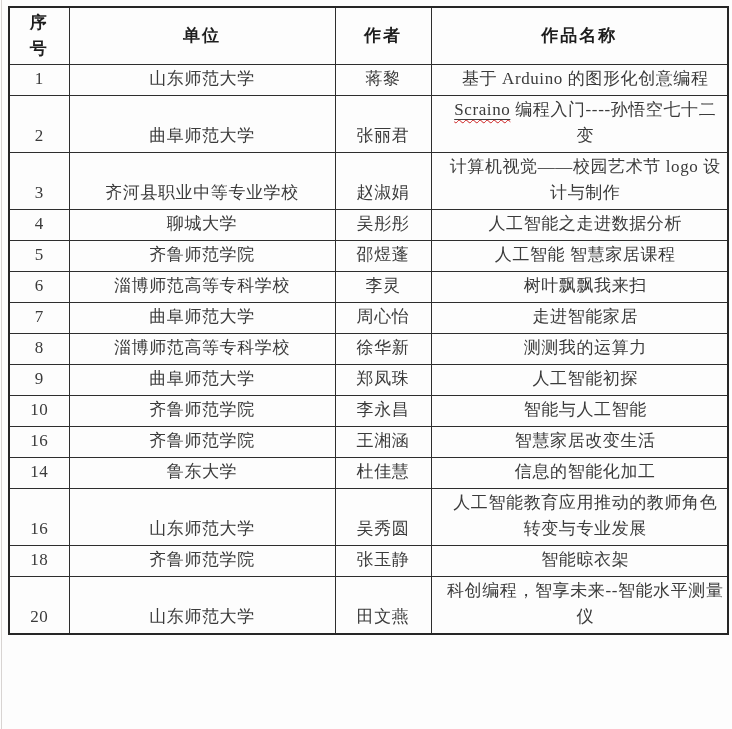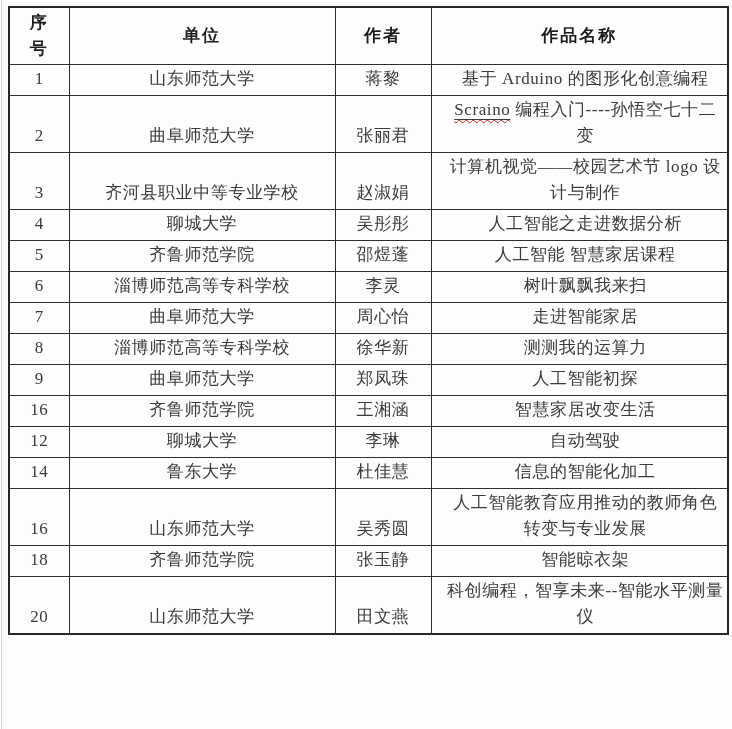--- a/index.html
+++ b/index.html
@@ -148,30 +148,30 @@
           <td>徐华新</td>
           <td class="title-cell">测测我的运算力</td>
         </tr>
         <tr class="h-normal">
           <td>9</td>
           <td>曲阜师范大学</td>
           <td>郑凤珠</td>
           <td class="title-cell">人工智能初探</td>
         </tr>
         <tr class="h-normal">
+          <td>10</td>
+          <td>齐鲁师范学院</td>
+          <td>李永昌</td>
+          <td class="title-cell">智能与人工智能</td>
+        </tr>
+        <tr class="h-normal">
           <td>16</td>
           <td>齐鲁师范学院</td>
           <td>王湘涵</td>
           <td class="title-cell">智慧家居改变生活</td>
-        </tr>
-        <tr class="h-normal">
-          <td>12</td>
-          <td>聊城大学</td>
-          <td>李琳</td>
-          <td class="title-cell">自动驾驶</td>
         </tr>
         <tr class="h-normal">
           <td>14</td>
           <td>鲁东大学</td>
           <td>杜佳慧</td>
           <td class="title-cell">信息的智能化加工</td>
         </tr>
         <tr class="h-tall">
           <td>16</td>
           <td>山东师范大学</td>

